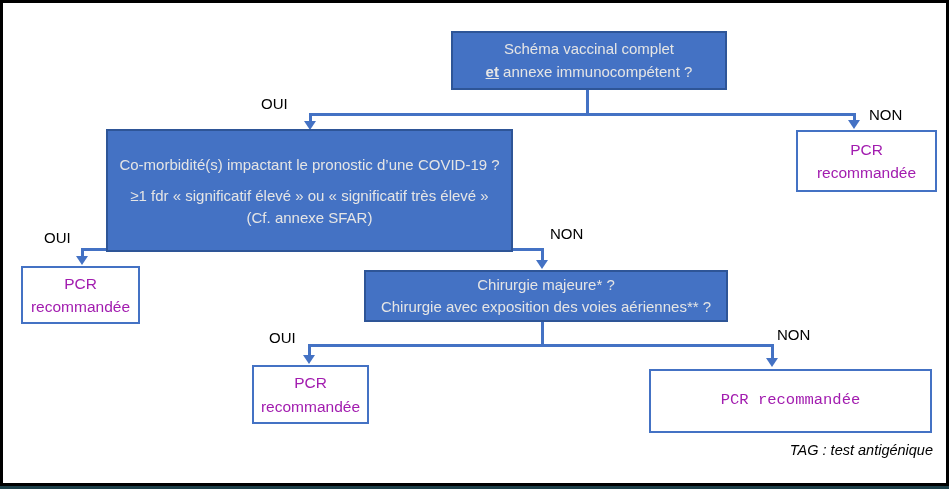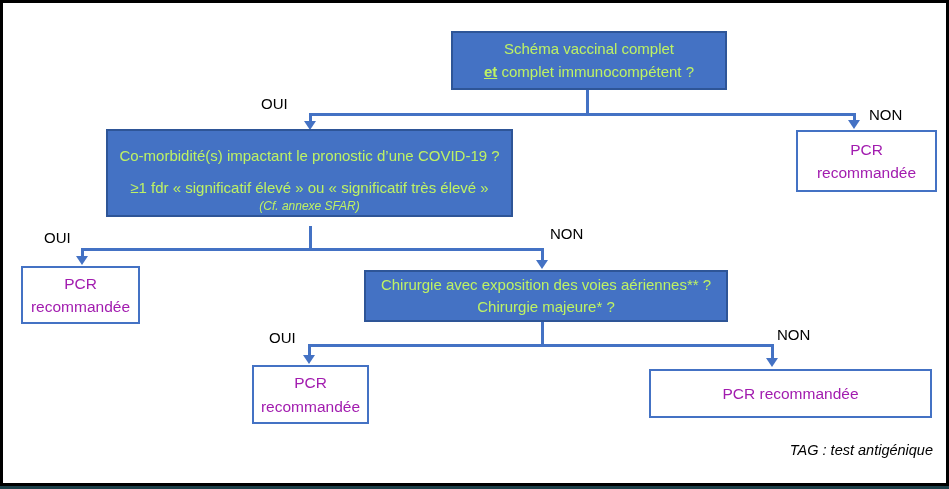--- a/index.html
+++ b/index.html
@@ -3,24 +3,24 @@
 <meta charset="utf-8">
 <style>
   html,body{margin:0;padding:0;background:#fff;}
   body{font-family:"Liberation Sans","DejaVu Sans",sans-serif;}
   .canvas{position:relative;width:949px;height:489px;background:#ffffff;overflow:hidden;}
   .frame{position:absolute;left:0;top:0;right:0;bottom:3px;border:3px solid #000;pointer-events:none;z-index:50;}
   .bottom-strip{position:absolute;left:0;right:0;bottom:0;height:3px;background:#1d4049;z-index:51;}
 
   
   .qnode{position:absolute;background:#4472C4;border:2px solid #2E5597;box-sizing:border-box;
-         color:#bef264;display:flex;flex-direction:column;align-items:center;justify-content:center;
+         color:#e5e5e5;display:flex;flex-direction:column;align-items:center;justify-content:center;
          text-align:center;z-index:10;}
   .qnode .qline{font-size:15px;line-height:1.5;white-space:nowrap;}
-  .qnode .qline-small{font-size:12px;line-height:1.3;font-style:italic;white-space:nowrap;}
+  .qnode .qline-small{font-size:15px;line-height:1.3;white-space:nowrap;}
   .em-ul{font-weight:bold;text-decoration:underline;}
 
   
   .rnode{position:absolute;background:#ffffff;border:2px solid #4472C4;box-sizing:border-box;
          color:#a21caf;display:flex;flex-direction:column;align-items:center;justify-content:center;
          text-align:center;z-index:10;}
   .rnode .rline{font-size:15.5px;line-height:1.5;white-space:nowrap;}
 
   
   .hline,.vline{position:absolute;background:#4472C4;z-index:5;}
@@ -29,27 +29,27 @@
   .arrow-down{position:absolute;width:0;height:0;border-left:6px solid transparent;
               border-right:6px solid transparent;border-top:9px solid #4472C4;z-index:6;}
 
   
   .blabel{position:absolute;font-size:15px;color:#000;z-index:12;white-space:nowrap;}
 
   .footnote{position:absolute;right:16px;top:442px;font-size:14.5px;font-style:italic;color:#000;
             z-index:12;white-space:nowrap;margin-left:16px;}
 
   #q1{left:451px;top:31px;width:276px;height:59px;}
-  #q2{left:106px;top:129px;width:407px;height:88px;justify-content:flex-end;}
+  #q2{left:106px;top:129px;width:407px;height:123px;}
   #q2 .gap{height:9px;}
   #q3{left:364px;top:270px;width:364px;height:52px;}
   #r1{left:796px;top:130px;width:141px;height:62px;}
   #r2{left:21px;top:266px;width:119px;height:58px;}
   #r3{left:252px;top:365px;width:117px;height:59px;}
-  #r4{left:649px;top:369px;width:283px;height:49px;}
+  #r4{left:649px;top:369px;width:283px;height:64px;font-family:Liberation Mono, monospace;}
 
   #v1{left:586px;top:90px;height:25px;}
   #h1{left:309px;top:113px;width:547px;}
   #v2{left:309px;top:113px;height:12px;}  #a2{left:304px;top:121px;}
   #v3{left:853px;top:113px;height:10px;}  #a3{left:848px;top:120px;}
   #v4{left:309px;top:226px;height:24px;}
   #h2{left:81px;top:248px;width:463px;}
   #v5{left:81px;top:248px;height:11px;}   #a5{left:76px;top:256px;}
   #v6{left:541px;top:248px;height:15px;}  #a6{left:536px;top:260px;}
   #v7{left:541px;top:322px;height:24px;}
@@ -61,33 +61,33 @@
   #oui2{left:44px;top:229px;}  #non2{left:550px;top:225px;}
   #oui3{left:269px;top:329px;} #non3{left:777px;top:326px;}
 </style>
 </head>
 <body>
 
 <div class="canvas">
 
   <div class="qnode" id="q1">
     <div class="qline">Schéma vaccinal complet</div>
-    <div class="qline"><span class="em-ul">et</span><span> complet immunocompétent ?</span></div>
+    <div class="qline"><span class="em-ul">et</span><span> annexe immunocompétent ?</span></div>
   </div>
 
   <div class="qnode" id="q2">
     <div class="qline">Co-morbidité(s) impactant le pronostic d’une COVID-19 ?</div>
     <div class="gap"></div>
     <div class="qline">≥1 fdr « significatif élevé » ou  « significatif très élevé »</div>
     <div class="qline-small">(Cf. annexe SFAR)</div>
   </div>
 
   <div class="qnode" id="q3">
+    <div class="qline">Chirurgie majeure* ?</div>
     <div class="qline">Chirurgie avec exposition des voies aériennes** ?</div>
-    <div class="qline">Chirurgie majeure* ?</div>
   </div>
 
   <div class="rnode" id="r1">
     <div class="rline">PCR</div>
     <div class="rline">recommandée</div>
   </div>
 
   <div class="rnode" id="r2">
     <div class="rline">PCR</div>
     <div class="rline">recommandée</div>

